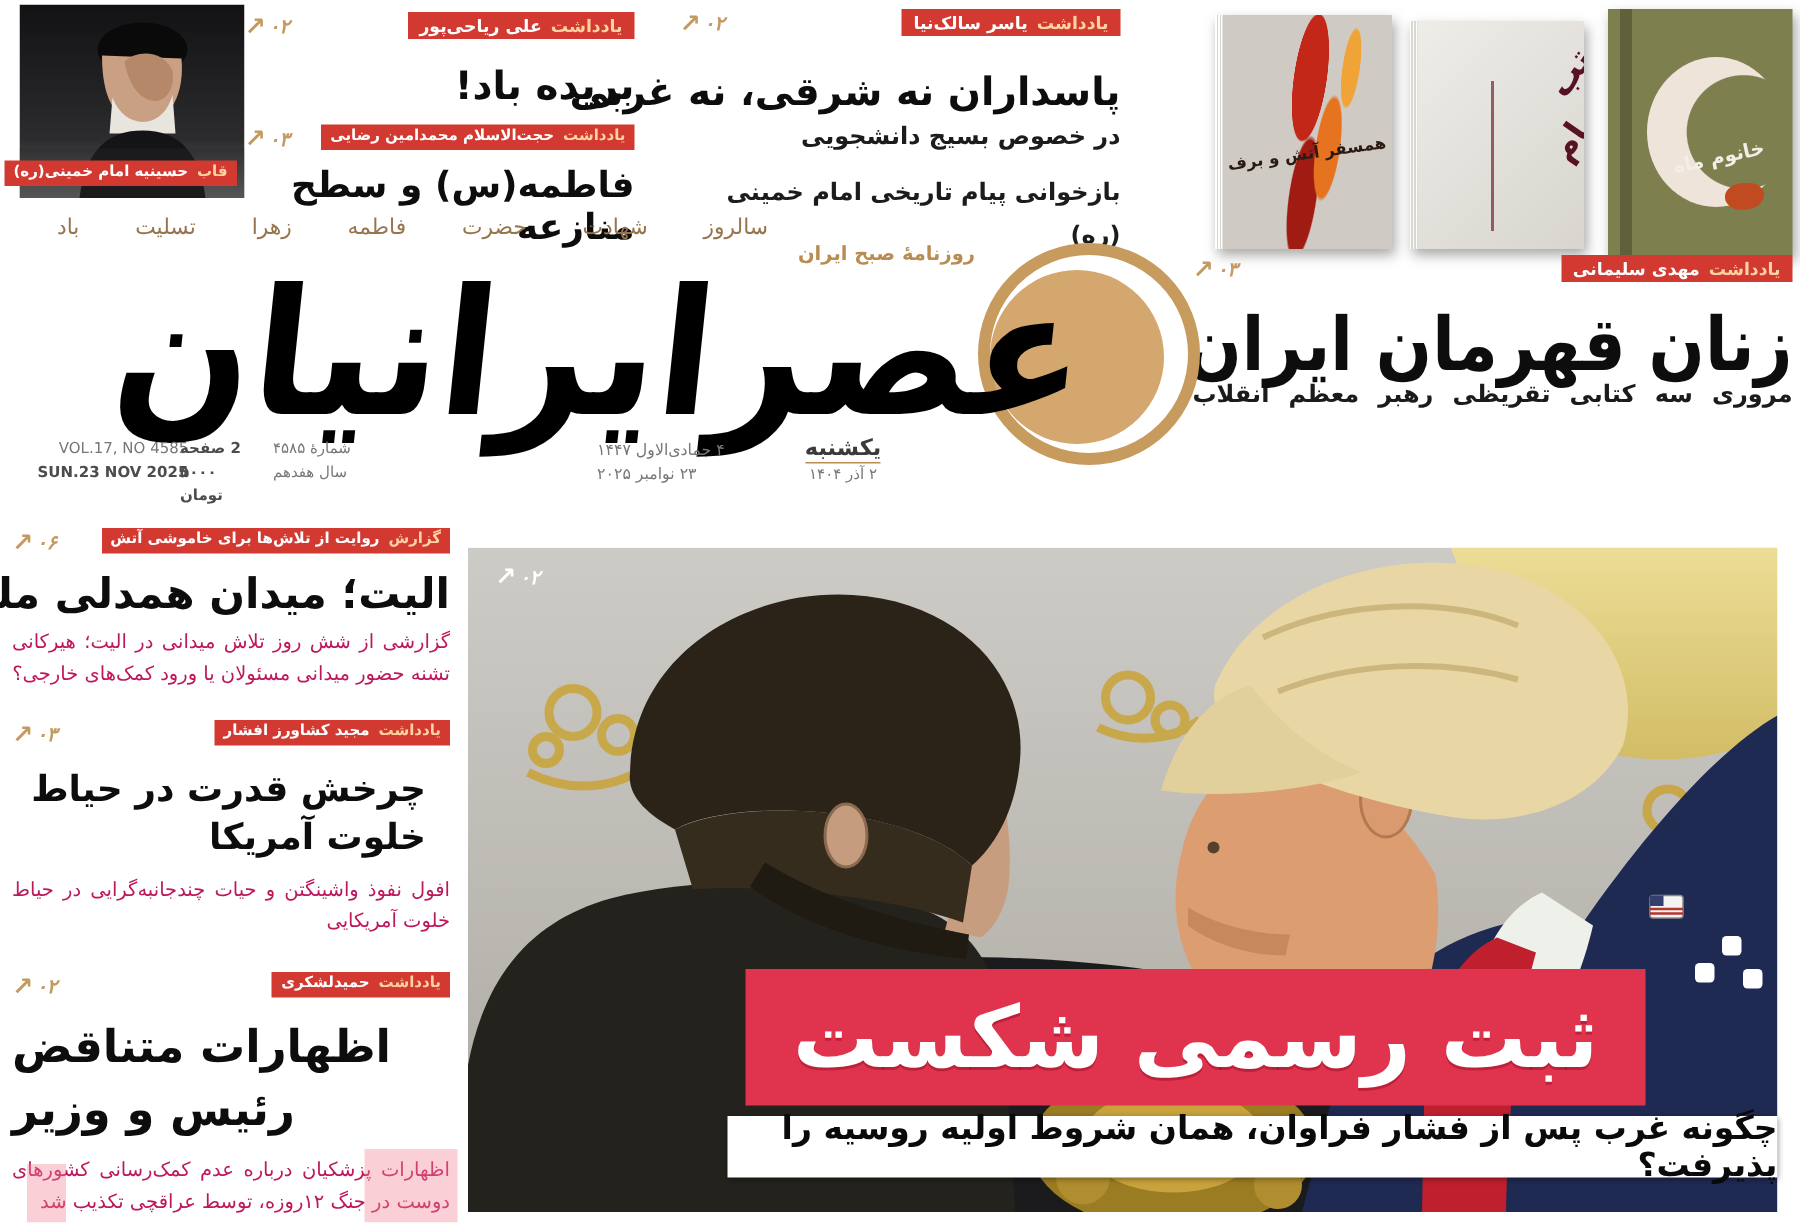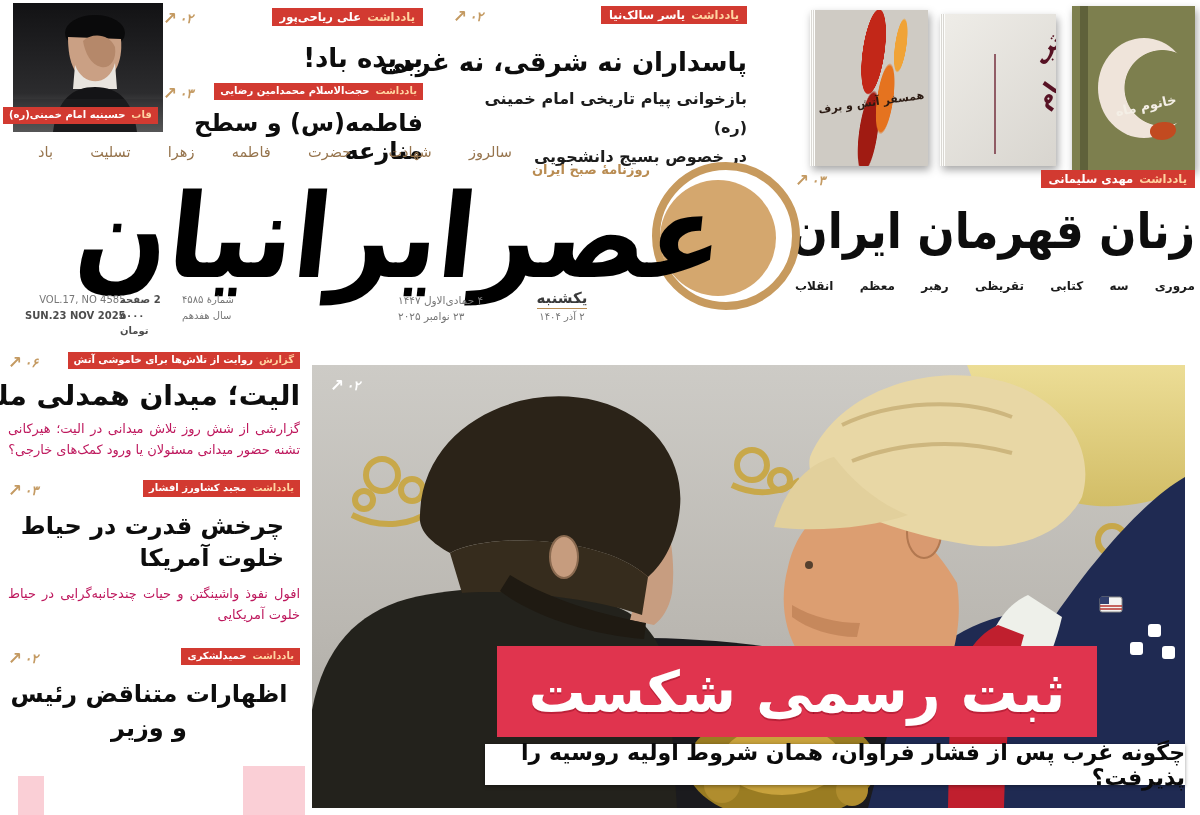--- a/index.html
+++ b/index.html
@@ -112,22 +112,22 @@
     <span class="arrow-num">
       <span class="glyph">↗</span>
       <span>۰۲</span>
     </span>
     <span class="red-label rtl">
       <span class="pfx">یادداشت</span>
       <span>یاسر سالک‌نیا</span>
     </span>
   </div>
   <div class="hl rtl" style="font-size:26px;text-align:right;margin-top:21px;white-space:nowrap;">پاسداران نه شرقی، نه غربی</div>
+  <div class="rtl" style="font-size:16px;font-weight:600;color:#1c1c1c;text-align:right;line-height:1.8;">در خصوص بسیج دانشجویی</div>
   <div class="rtl" style="font-size:16px;font-weight:600;color:#1c1c1c;text-align:right;margin-top:8px;line-height:1.8;">بازخوانی پیام تاریخی امام خمینی (ره)</div>
-  <div class="rtl" style="font-size:16px;font-weight:600;color:#1c1c1c;text-align:right;line-height:1.8;">در خصوص بسیج دانشجویی</div>
 </div>
 
 <div class="abs" style="left:810px;top:4px;width:385px;height:170px;">
   <div class="book" style="left:0;top:6px;width:118px;height:156px;background:#cfcbc4;">
     <div class="edge"></div>
     <div style="position:absolute;left:28px;top:-8px;width:70px;height:180px;background:
       radial-gradient(ellipse 18px 70px at 30px 50px,#c22718 60%,transparent 62%),
       radial-gradient(ellipse 14px 60px at 48px 95px,#e5731f 55%,transparent 60%),
       radial-gradient(ellipse 16px 70px at 36px 130px,#a01b12 55%,transparent 60%),
       radial-gradient(ellipse 10px 46px at 56px 40px,#f0a337 55%,transparent 60%);
@@ -153,21 +153,21 @@
     <span class="arrow-num">
       <span class="glyph">↗</span>
       <span>۰۳</span>
     </span>
     <span class="red-label rtl">
       <span class="pfx">یادداشت</span>
       <span>مهدی سلیمانی</span>
     </span>
   </div>
   <div class="hl rtl" style="font-size:44px;text-align:right;margin-top:12px;white-space:nowrap;transform:scaleY(1.12);transform-origin:top right;">زنان قهرمان ایران</div>
-  <div class="rtl" style="font-size:12px;font-weight:600;color:#1b1b1b;margin-top:26px;text-align:justify;text-align-last:justify;">مروری سه کتابی تقریظی رهبر معظم انقلاب</div>
+  <div class="rtl" style="font-size:16px;font-weight:600;color:#1b1b1b;text-align:justify;text-align-last:justify;">مروری سه کتابی تقریظی رهبر معظم انقلاب</div>
 </div>
 
 <div class="abs" style="left:10px;top:158px;width:780px;height:168px;">
   <div class="abs gold-fill" style="left:650px;top:22px;width:116px;height:116px;"></div>
   <div class="abs gold-ring" style="left:642px;top:4px;width:132px;height:132px;"></div>
   <div class="abs tagline rtl" style="left:460px;top:4px;width:180px;">روزنامهٔ صبح ایران</div>
   <div class="abs masthead-title rtl" style="left:0;top:14px;width:780px;">عصرایرانیان</div>
 </div>
 
 <div class="abs condolence rtl" style="left:38px;top:144px;width:474px;">سالروز شهادت حضرت فاطمه زهرا تسلیت باد</div>
@@ -227,21 +227,22 @@
   <div class="note-row">
     <span class="arrow-num">
       <span class="glyph">↗</span>
       <span>۰۲</span>
     </span>
     <span class="red-label sm rtl">
       <span class="pfx">یادداشت</span>
       <span>حمیدلشکری</span>
     </span>
   </div>
-  <div class="hl rtl" style="font-size:24px;text-align:center;margin-top:10px;line-height:1.4;padding-right:10px;">اظهارات متناقض رئیس و وزیر</div>
+  <div class="hl rtl" style="font-size:30px;text-align:left;margin-top:10px;line-height:1.4;padding-right:10px;">اظهارات متناقض رئیس و وزیر</div>
+  <div class="body-txt rtl" style="margin-top:8px;">اظهارات پزشکیان درباره عدم کمک‌رسانی کشورهای دوست در جنگ ۱۲روزه، توسط عراقچی تکذیب شد</div>
 </div>
 
 <div class="abs pink-overlay" style="left:243px;top:766px;width:62px;height:49px;"></div>
 <div class="abs pink-overlay" style="left:18px;top:776px;width:26px;height:39px;"></div>
 
 <div class="abs" style="left:312px;top:365px;width:873px;height:443px;overflow:hidden;">
   <svg width="873" height="443" viewBox="0 0 873 443">
     <defs>
       <linearGradient id="marble" x1="0" y1="0" x2="0" y2="1">
         <stop offset="0" stop-color="#cdcbc6"></stop>

